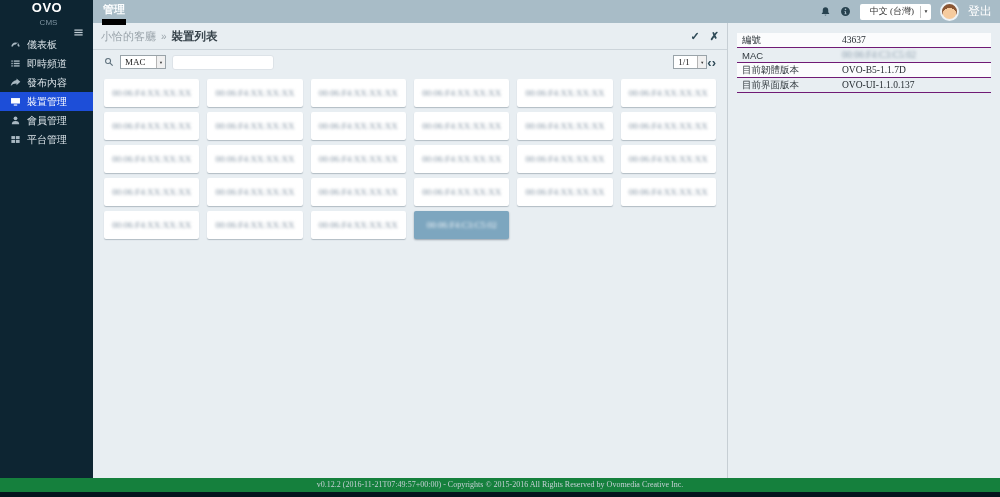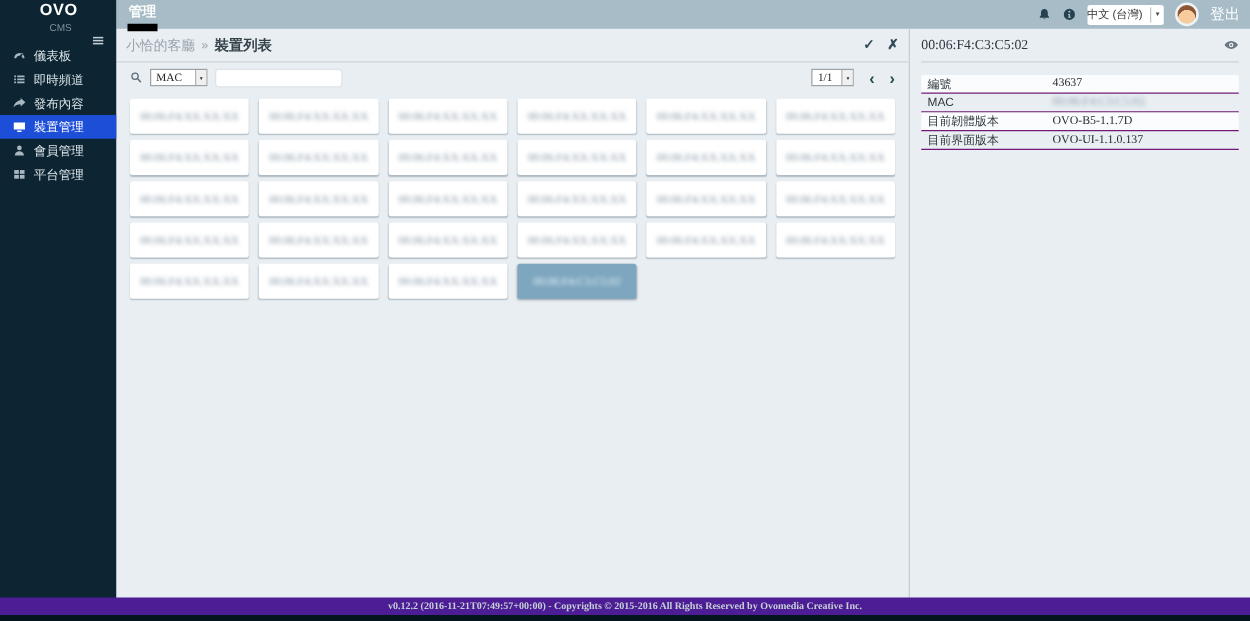--- a/index.html
+++ b/index.html
@@ -17,42 +17,42 @@
   .menu-item { height:19px; display:flex; align-items:center; gap:6px; padding:0 10px; color:#dde5ea; font-size:10px; cursor:pointer; }
   .menu-item .mi-icon { width:11px; height:11px; color:#a8b8c2; flex:none; }
   .menu-item.active { background:#1d4ed8; color:#ffffff; }
   .menu-item.active .mi-icon { color:#ffffff; }
 
   
   #topbar { position:absolute; left:93px; top:0; right:0; height:23px; background:#a8bcc7; display:flex; align-items:center; z-index:1; }
   .top-tab { margin-left:9px; color:#fbfdfe; font-size:11px; font-weight:bold; padding:4px 1px 2px; border-bottom:6px solid #000000; cursor:pointer; }
   .top-right { margin-left:auto; display:flex; align-items:center; gap:9px; padding-right:8px; }
   .tb-icon { width:11px; height:11px; color:#27424f; cursor:pointer; }
-  .fake-select { display:flex; align-items:center; background:#ffffff; height:16px; border-radius:2px; font-size:9px; color:#333; padding-left:0; cursor:pointer; }
+  .fake-select { display:flex; align-items:center; background:#ffffff; height:16px; border-radius:2px; font-size:9px; color:#333; padding-left:10px; cursor:pointer;font-family:Liberation Serif, serif; }
   .fake-select .sel-arrow { width:11px; height:12px; margin-left:6px; border-left:1px solid #c3c3c3; display:flex; align-items:center; justify-content:center; font-size:5px; color:#444; }
   .avatar { width:19px; height:19px; border-radius:50%; border:2px solid #eef3f6; background:radial-gradient(circle at 50% 72%, #f6cb9e 0 52%, #8a5633 53%); cursor:pointer; flex:none; }
   .logout { color:#ffffff; font-size:12px; cursor:pointer; }
 
   
   #main { position:absolute; left:93px; top:23px; right:273px; bottom:19px; }
   .breadcrumb-row { height:27px; border-bottom:1px solid #ccd4da; display:flex; align-items:center; padding:0 8px; }
   .crumb-parent { color:#99a3aa; font-size:11px; cursor:pointer; }
   .crumb-sep { color:#99a3aa; font-size:10px; margin:0 5px; }
   .crumb-current { color:#36424a; font-size:11.5px; font-weight:bold; }
   .crumb-actions { margin-left:auto; display:flex; gap:10px; }
   .act-icon { color:#2e4a57; font-size:11px; font-weight:bold; line-height:1; cursor:pointer; }
 
   .toolbar-row { height:24px; display:flex; align-items:center; padding:0 11px; gap:6px; }
   .search-glyph { width:10px; height:10px; color:#5e707c; }
   .mini-select { display:flex; align-items:center; justify-content:space-between; background:#ffffff; border:1px solid #99a3a9; height:14px; font-family:"Liberation Serif",serif; font-size:9px; color:#222; padding-left:4px; cursor:pointer; }
   .mini-select .sel-arrow { width:9px; height:12px; margin-left:4px; border-left:1px solid #b5b5b5; background:#f0f0f0; display:flex; align-items:center; justify-content:center; font-size:4px; color:#333; }
   #mac-filter { width:46px; }
   #page-select { width:34px; }
   .search-input { width:102px; height:15px; background:#ffffff; border:1px solid #dde3e8; border-radius:3px; font-size:9px; padding:0 5px; outline:none; }
-  .pager { margin-left:auto; display:flex; align-items:center; gap:12px; }
+  .pager { margin-left:auto; display:flex; align-items:center; gap:0; }
   .chev { color:#2e4a57; font-size:13px; font-weight:bold; line-height:1; cursor:pointer; }
 
   #card-grid { margin:5px 11px 0; display:grid; grid-template-columns:repeat(6,1fr); gap:5px 8px; }
   .card { height:28px; background:#ffffff; border-radius:2px; box-shadow:0 1px 1px rgba(40,60,80,.28); display:flex; align-items:center; justify-content:center; cursor:pointer; }
   .card-label { font-family:"Liberation Serif",serif; font-size:9px; color:#8494a3; filter:blur(1.6px); white-space:nowrap; }
   .card.selected { background:#7da6bf; box-shadow:0 1px 2px rgba(30,50,70,.4); }
   .card.selected .card-label { color:#eef4f8; }
 
   
   #panel { position:absolute; right:0; top:23px; width:273px; bottom:19px; border-left:1px solid #c6ced4; background:#e8eef2; }
@@ -60,21 +60,21 @@
   .panel-title { font-family:"Liberation Serif",serif; font-size:11px; color:#2e3840; }
   .eye { margin-left:auto; width:12px; height:12px; color:#6b7680; cursor:pointer; }
   #detail-table { margin:10px 9px 0; }
   .detail-row { display:flex; align-items:center; height:15px; border-bottom:1px solid #701a75; font-size:9.5px; }
   .detail-row:nth-child(odd) { background:#fbfcfd; }
   .detail-label { width:105px; padding-left:5px; color:#30383e; flex:none; }
   .detail-value { font-family:"Liberation Serif",serif; color:#1f262b; }
   .detail-value.masked { filter:blur(1.6px); color:#8fa0ae; }
 
   
-  #footer { position:absolute; left:0; right:0; bottom:0; height:19px; background:#4c1d95; z-index:3;font-weight:bold; }
+  #footer { position:absolute; left:0; right:0; bottom:0; height:19px; background:#15803d; z-index:3; }
   .footer-text { text-align:center; font-family:"Liberation Serif",serif; font-size:8px; color:#c6d0d6; line-height:13px; }
   .footer-strip { position:absolute; left:0; right:0; bottom:0; height:5px; background:#04151d; }
 </style>
 </head>
 <body>
 
 <div id="sidebar">
   <div class="logo-row">
     <span class="logo-text">OVO</span>
     <span class="logo-suffix">CMS</span>
@@ -286,29 +286,20 @@
       <div class="card">
         <span class="card-label">00:06:F4:XX:XX:XX</span>
       </div>
       <div class="card selected">
         <span class="card-label">00:06:F4:C3:C5:02</span>
       </div>
     </div>
 </div>
 
 <div id="panel">
-  <div class="panel-header">
-    <span class="panel-title">00:06:F4:C3:C5:02</span>
-    <span class="eye">
-        <svg viewBox="0 0 16 16">
-          <path fill-rule="evenodd" d="M8 3.8C4.6 3.8 1.9 6.2.9 8c1 1.8 3.7 4.2 7.1 4.2s6.1-2.4 7.1-4.2c-1-1.8-3.7-4.2-7.1-4.2zm0 6.6a2.4 2.4 0 1 1 0-4.8 2.4 2.4 0 0 1 0 4.8z"></path>
-          <circle cx="8" cy="8" r="1.1"></circle>
-        </svg>
-      </span>
-  </div>
   <div id="detail-table">
       <div class="detail-row">
         <span class="detail-label">編號</span>
         <span class="detail-value">43637</span>
       </div>
       <div class="detail-row">
         <span class="detail-label">MAC</span>
         <span class="detail-value masked">00:06:F4:C3:C5:02</span>
       </div>
       <div class="detail-row">

